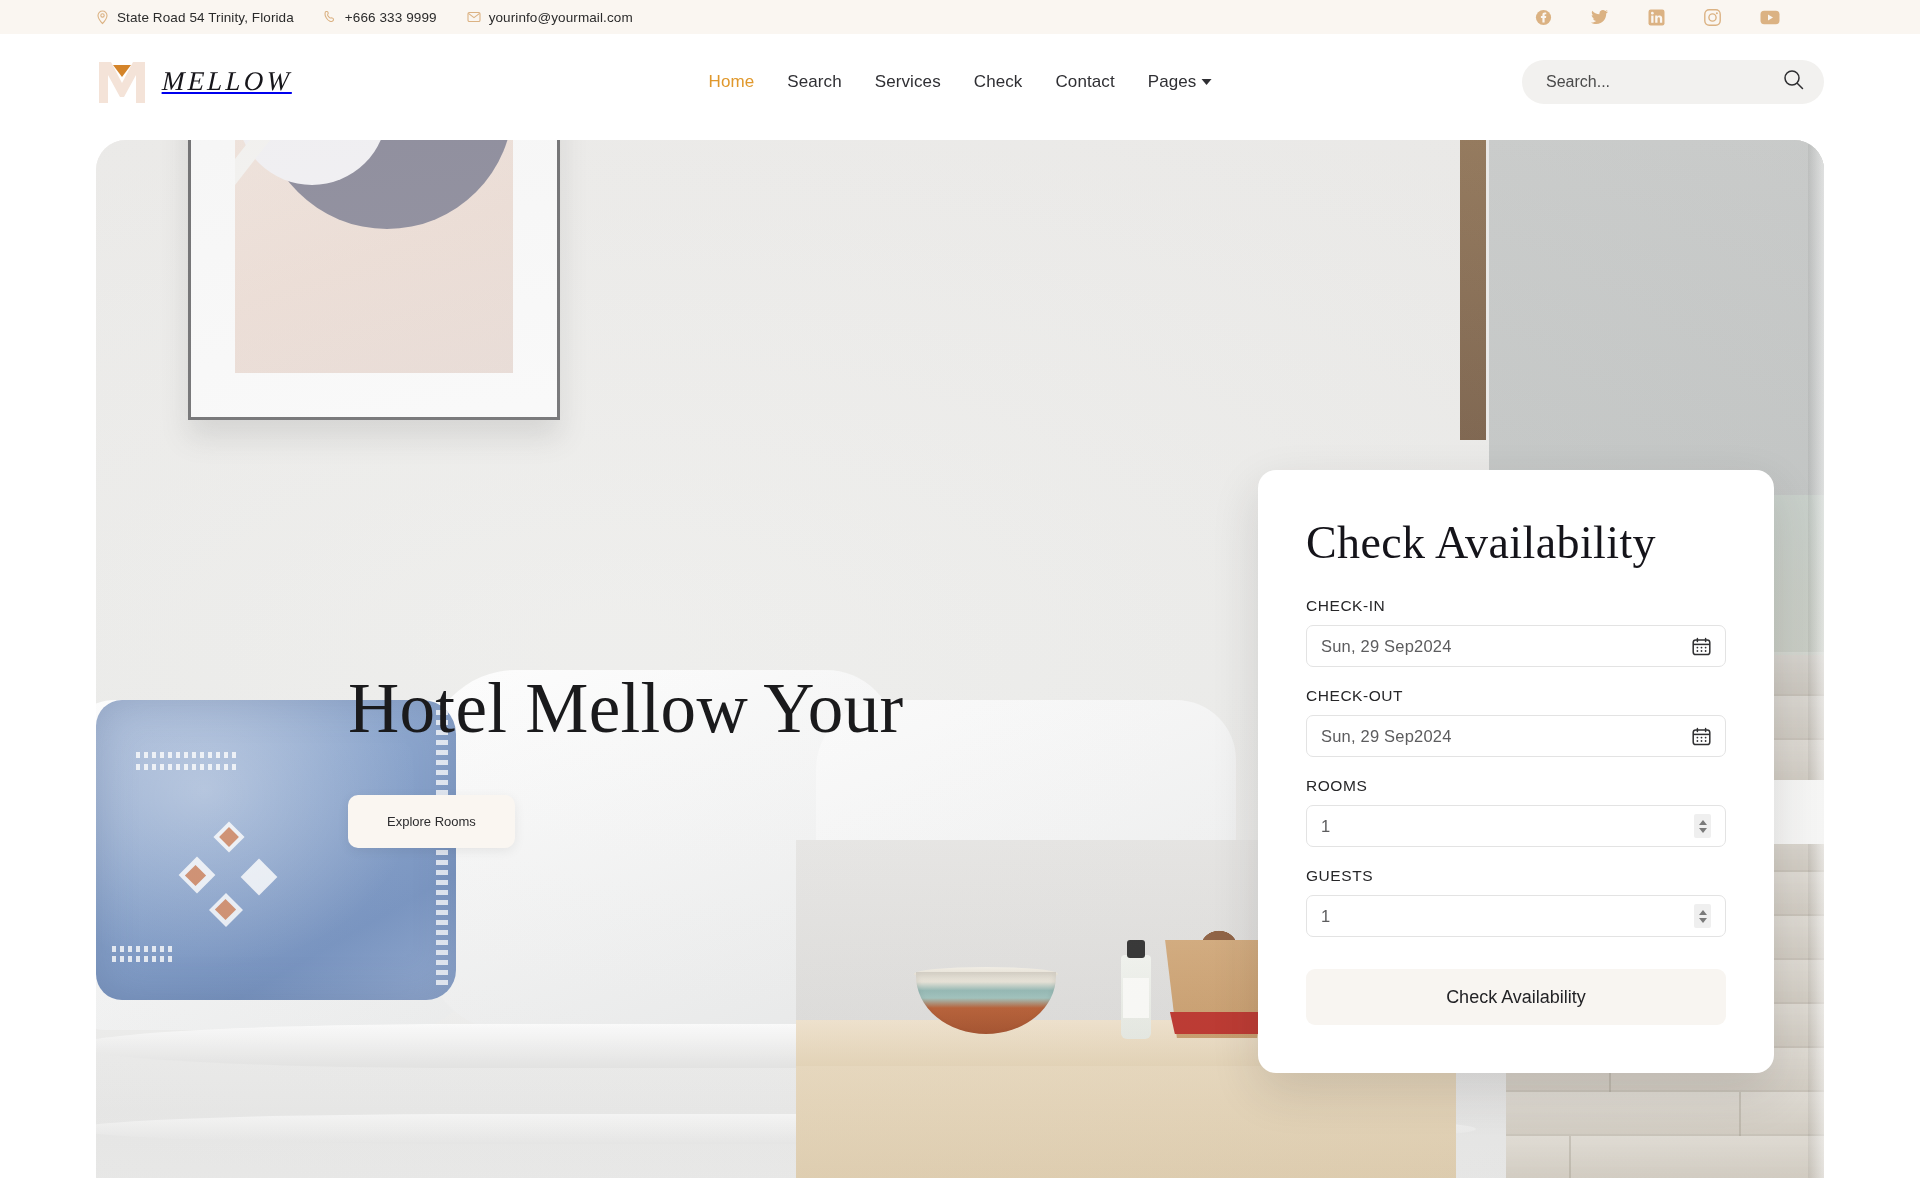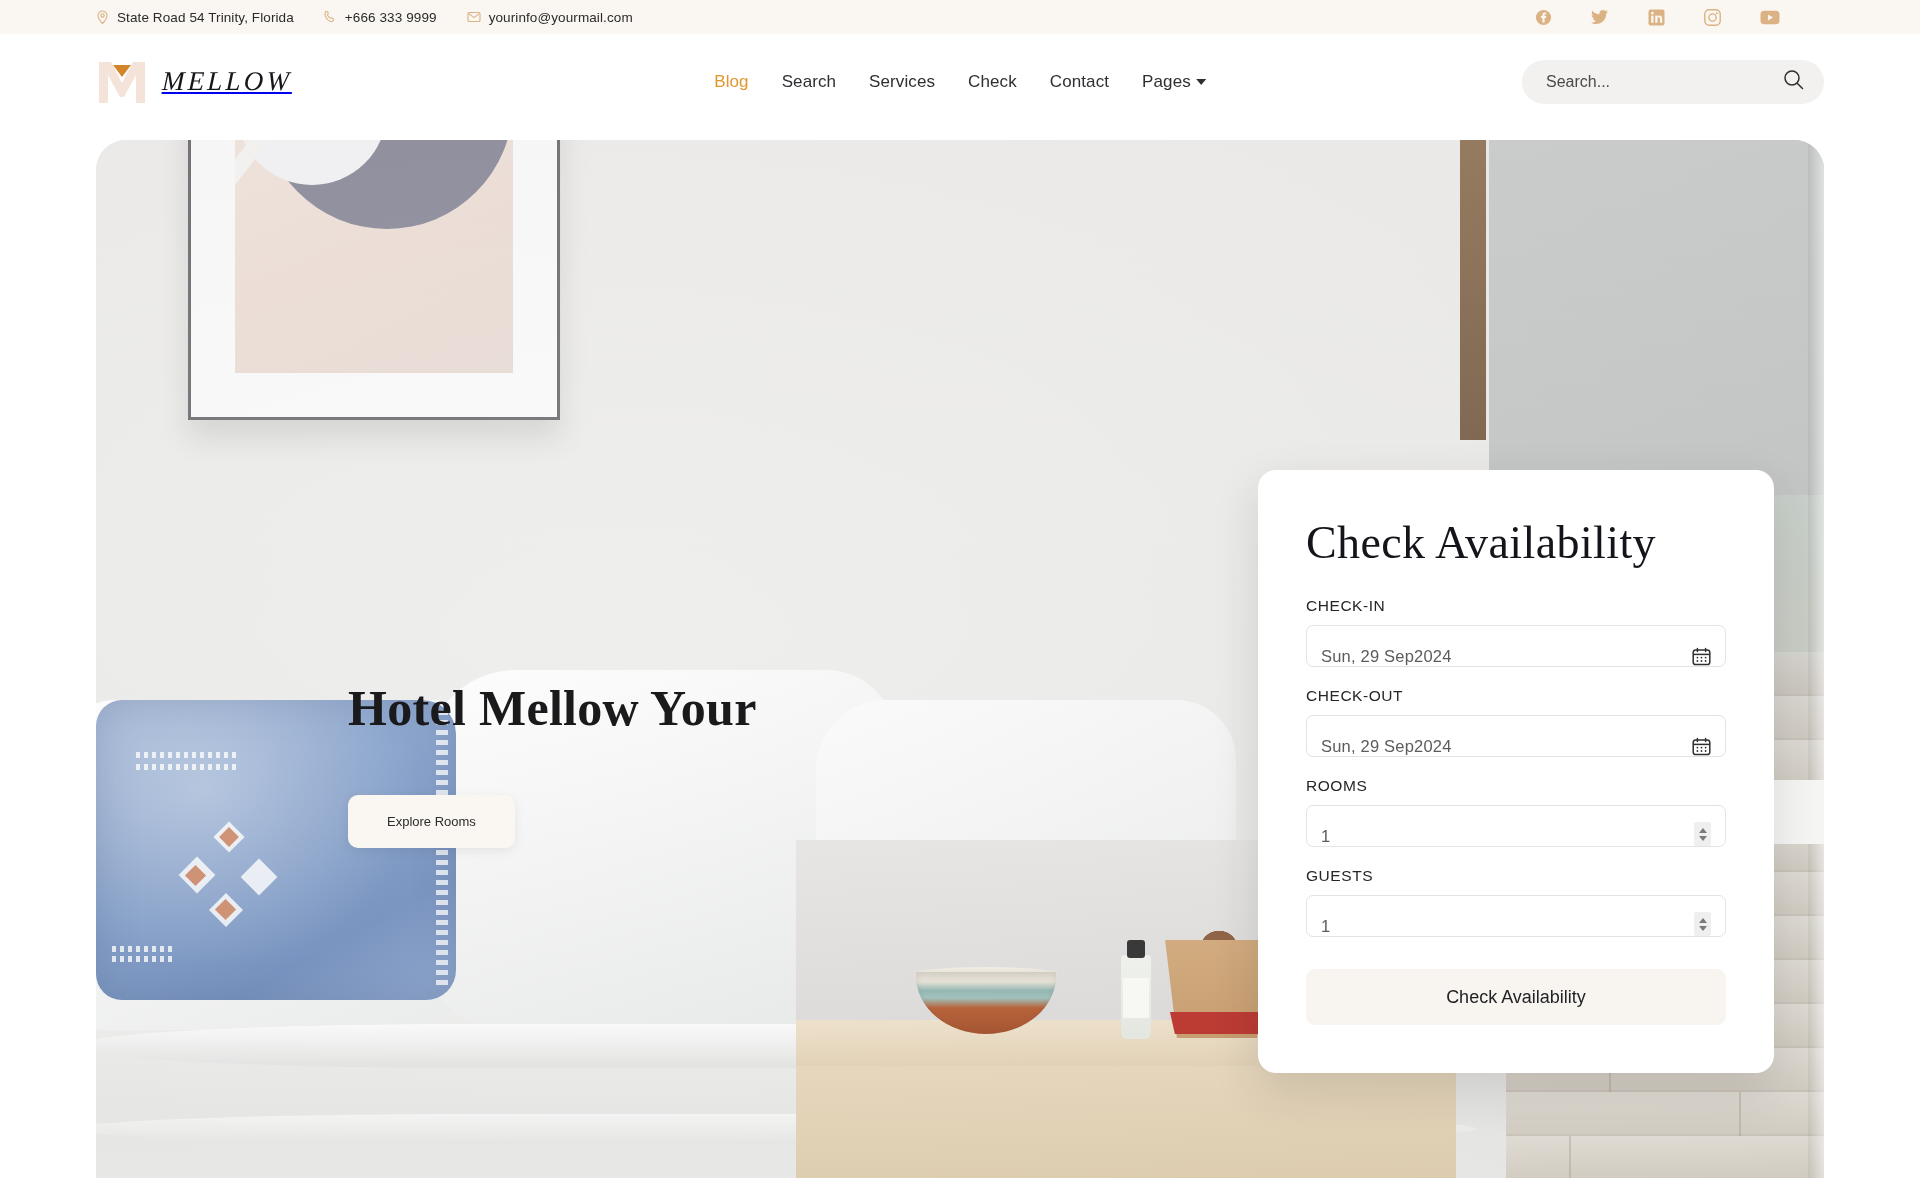--- a/index.html
+++ b/index.html
@@ -311,24 +311,24 @@
   .hero-shade {
     position:absolute; inset:0;
     background: radial-gradient(120% 90% at 30% 45%, rgba(255,255,255,.12), rgba(0,0,0,.04));
     pointer-events:none;
   }
 
   
   .hero-copy { position: absolute; left: 252px; top: 520px; width: 720px; z-index: 5; }
   .hero-title {
     font-family: "Liberation Serif", serif;
-    font-size: 50px;
+    font-size: 71px;
     line-height: 97px;
     color: #1a1a1c;
-    font-weight: 700;
+    font-weight: 400;
     letter-spacing: .3px;
   }
   .explore-btn {
     margin-top: 38px;
     display: inline-block;
     background: #faf6f1;
     color: #2c2c2e;
     font-size: 13px;
     padding: 19px 39px;
     border: none;
@@ -365,21 +365,21 @@
     color: #262628;
     margin-bottom: 10px;
     font-weight: 400;
   }
   .field {
     position: relative;
     height: 42px;
     border: 1px solid #e3e3e3;
     border-radius: 7px;
     display: flex;
-    align-items: flex-end;
+    align-items: center;
     padding: 0 14px;
     margin-bottom: 20px;
     background: #fff;
   }
   .field input {
     flex: 1;
     border: none; outline: none; background: transparent;
     font-size: 16.5px; color: #5c5c5e;
     font-family: "Liberation Sans", sans-serif;
     letter-spacing: .2px;
@@ -491,21 +491,21 @@
     <span class="logo-mark">
       <svg width="52" height="46" viewBox="0 0 52 46">
         <path d="M3 44 L3 3 L15 3 L26 24 L37 3 L49 3 L49 44 L40 44 L40 16 L28 38 L24 38 L12 16 L12 44 Z" fill="#f4e3d8"></path>
         <path d="M17 6 L35 6 L26 18 Z" fill="#d4842a"></path>
       </svg>
     </span>
     <span class="logo-text">MELLOW</span>
   </a>
 
   <nav class="nav">
-    <a href="#" class="active">Blog</a>
+    <a href="#" class="active">Home</a>
     <a href="#">Search</a>
     <a href="#">Services</a>
     <a href="#">Check</a>
     <a href="#">Contact</a>
     <a href="#"><span>Pages</span><i class="caret"></i></a>
   </nav>
 
   <div class="search-wrap">
     <div class="searchbox">
       <input type="text" placeholder="Search..." style="">

